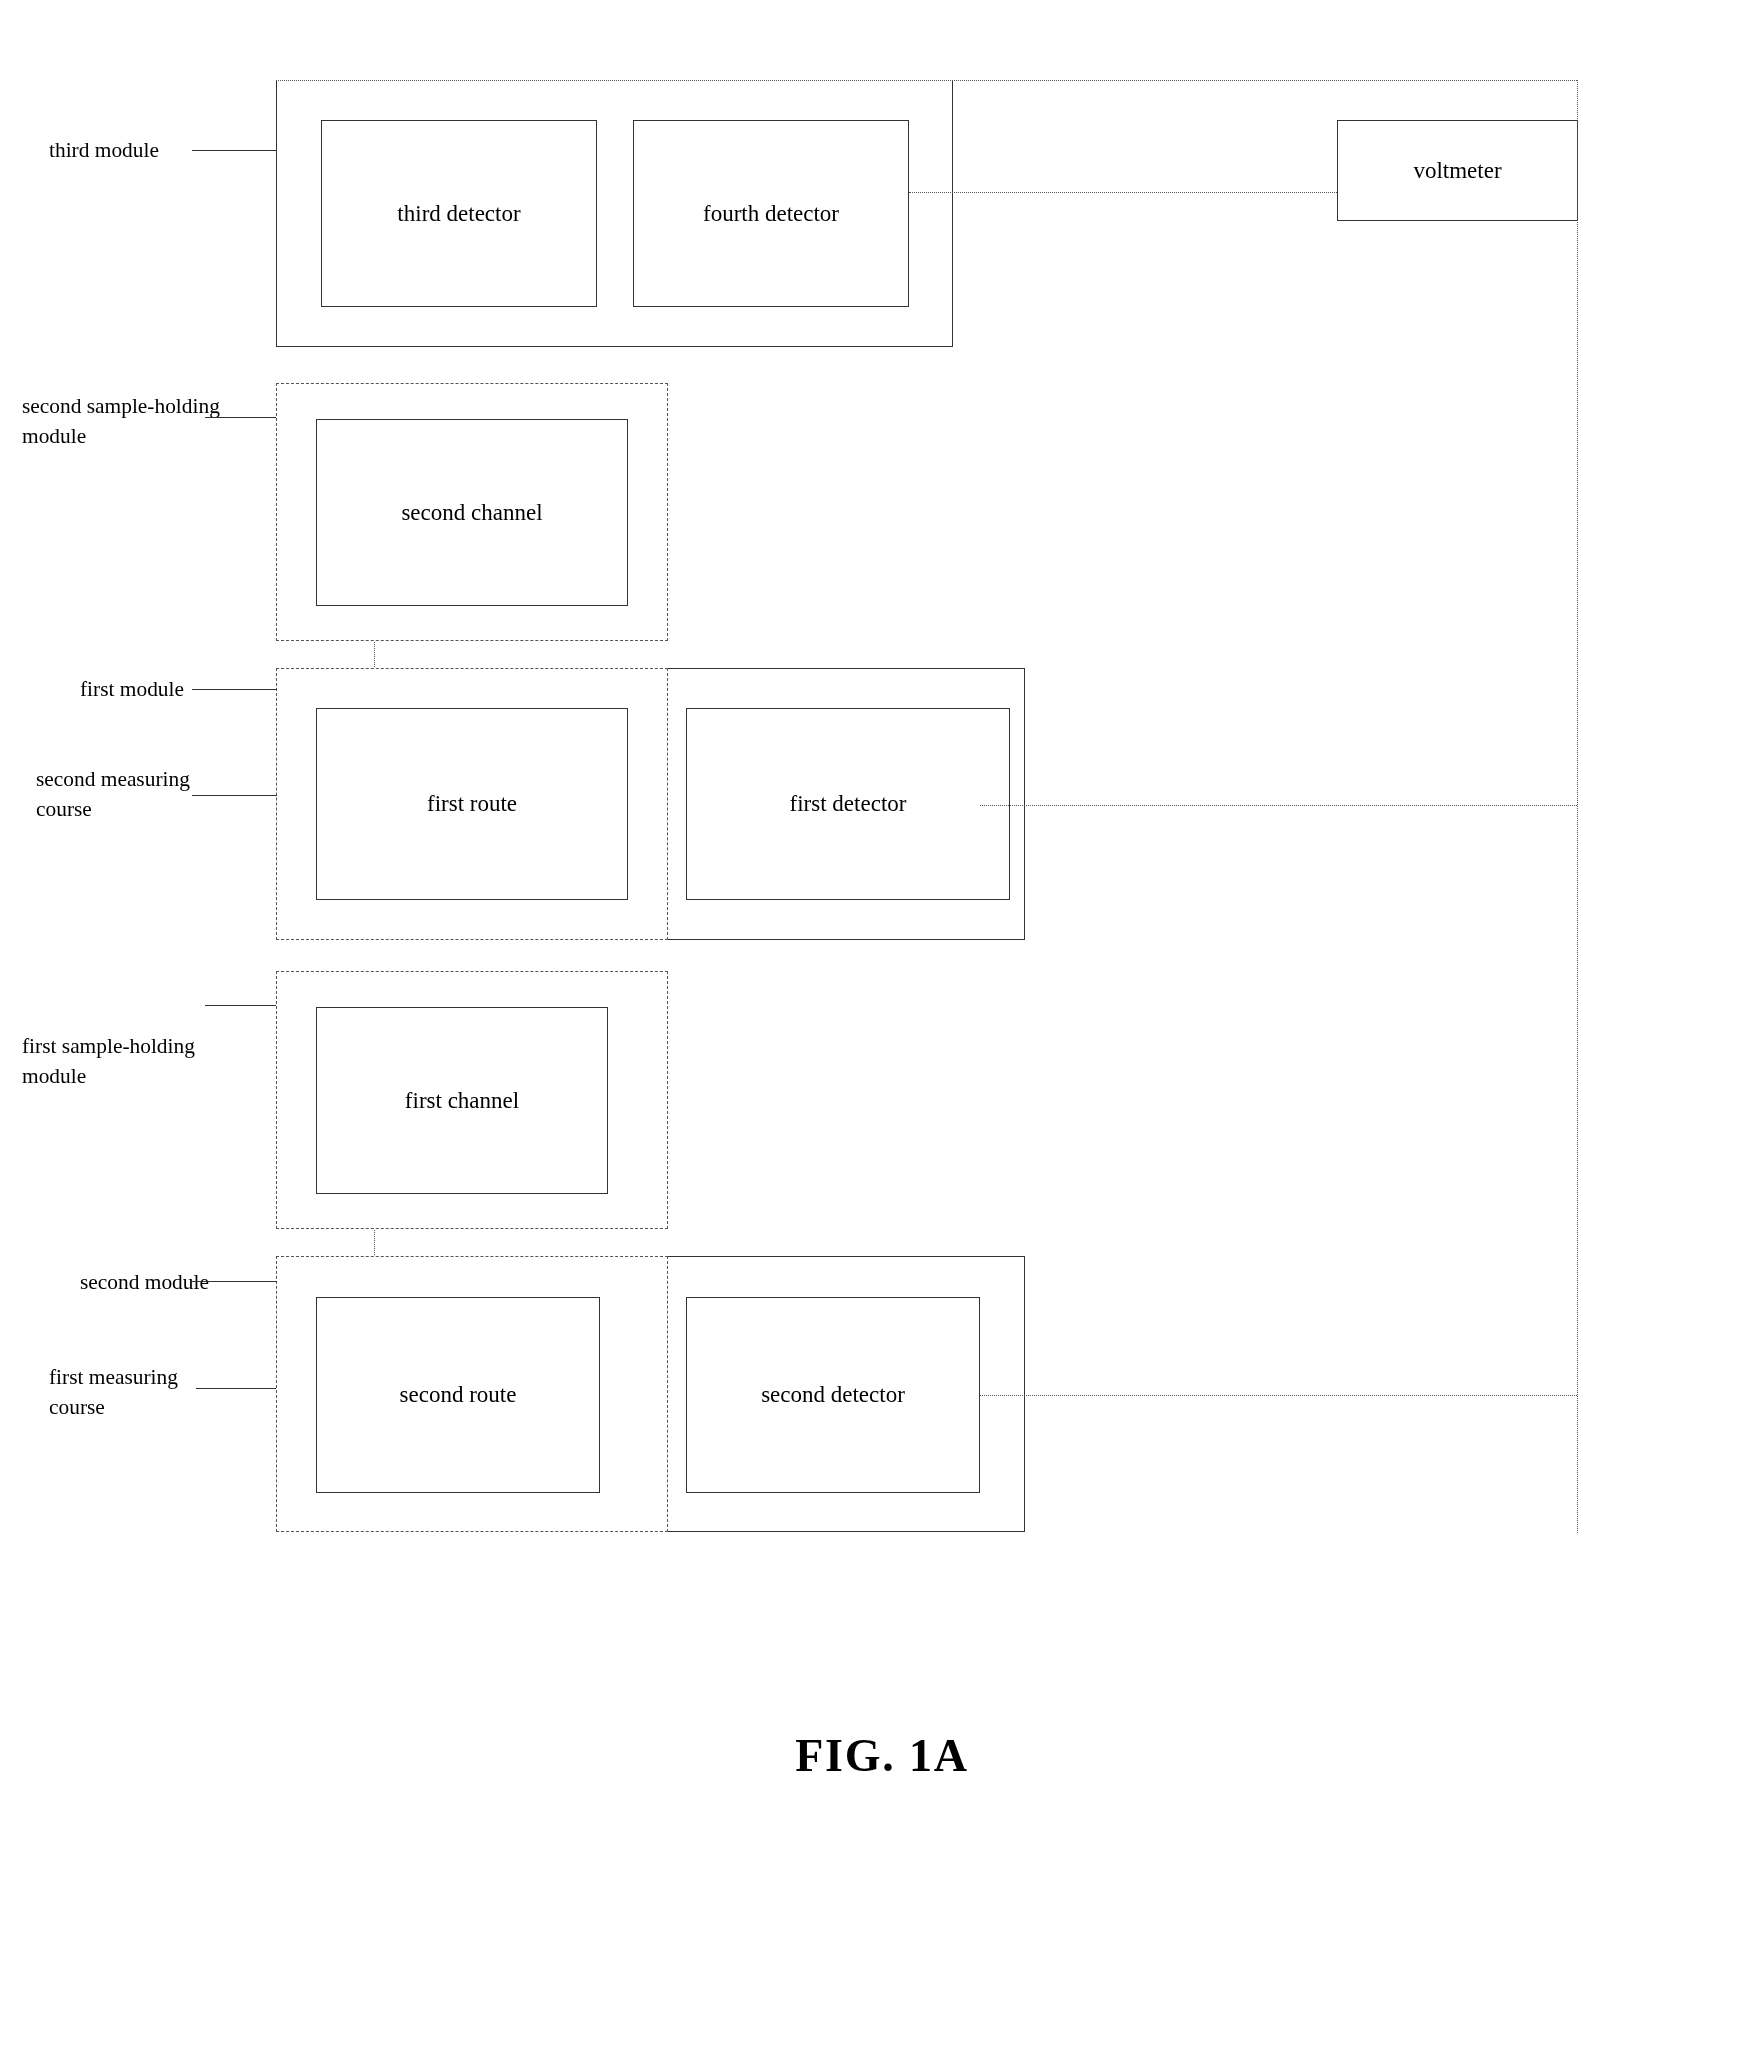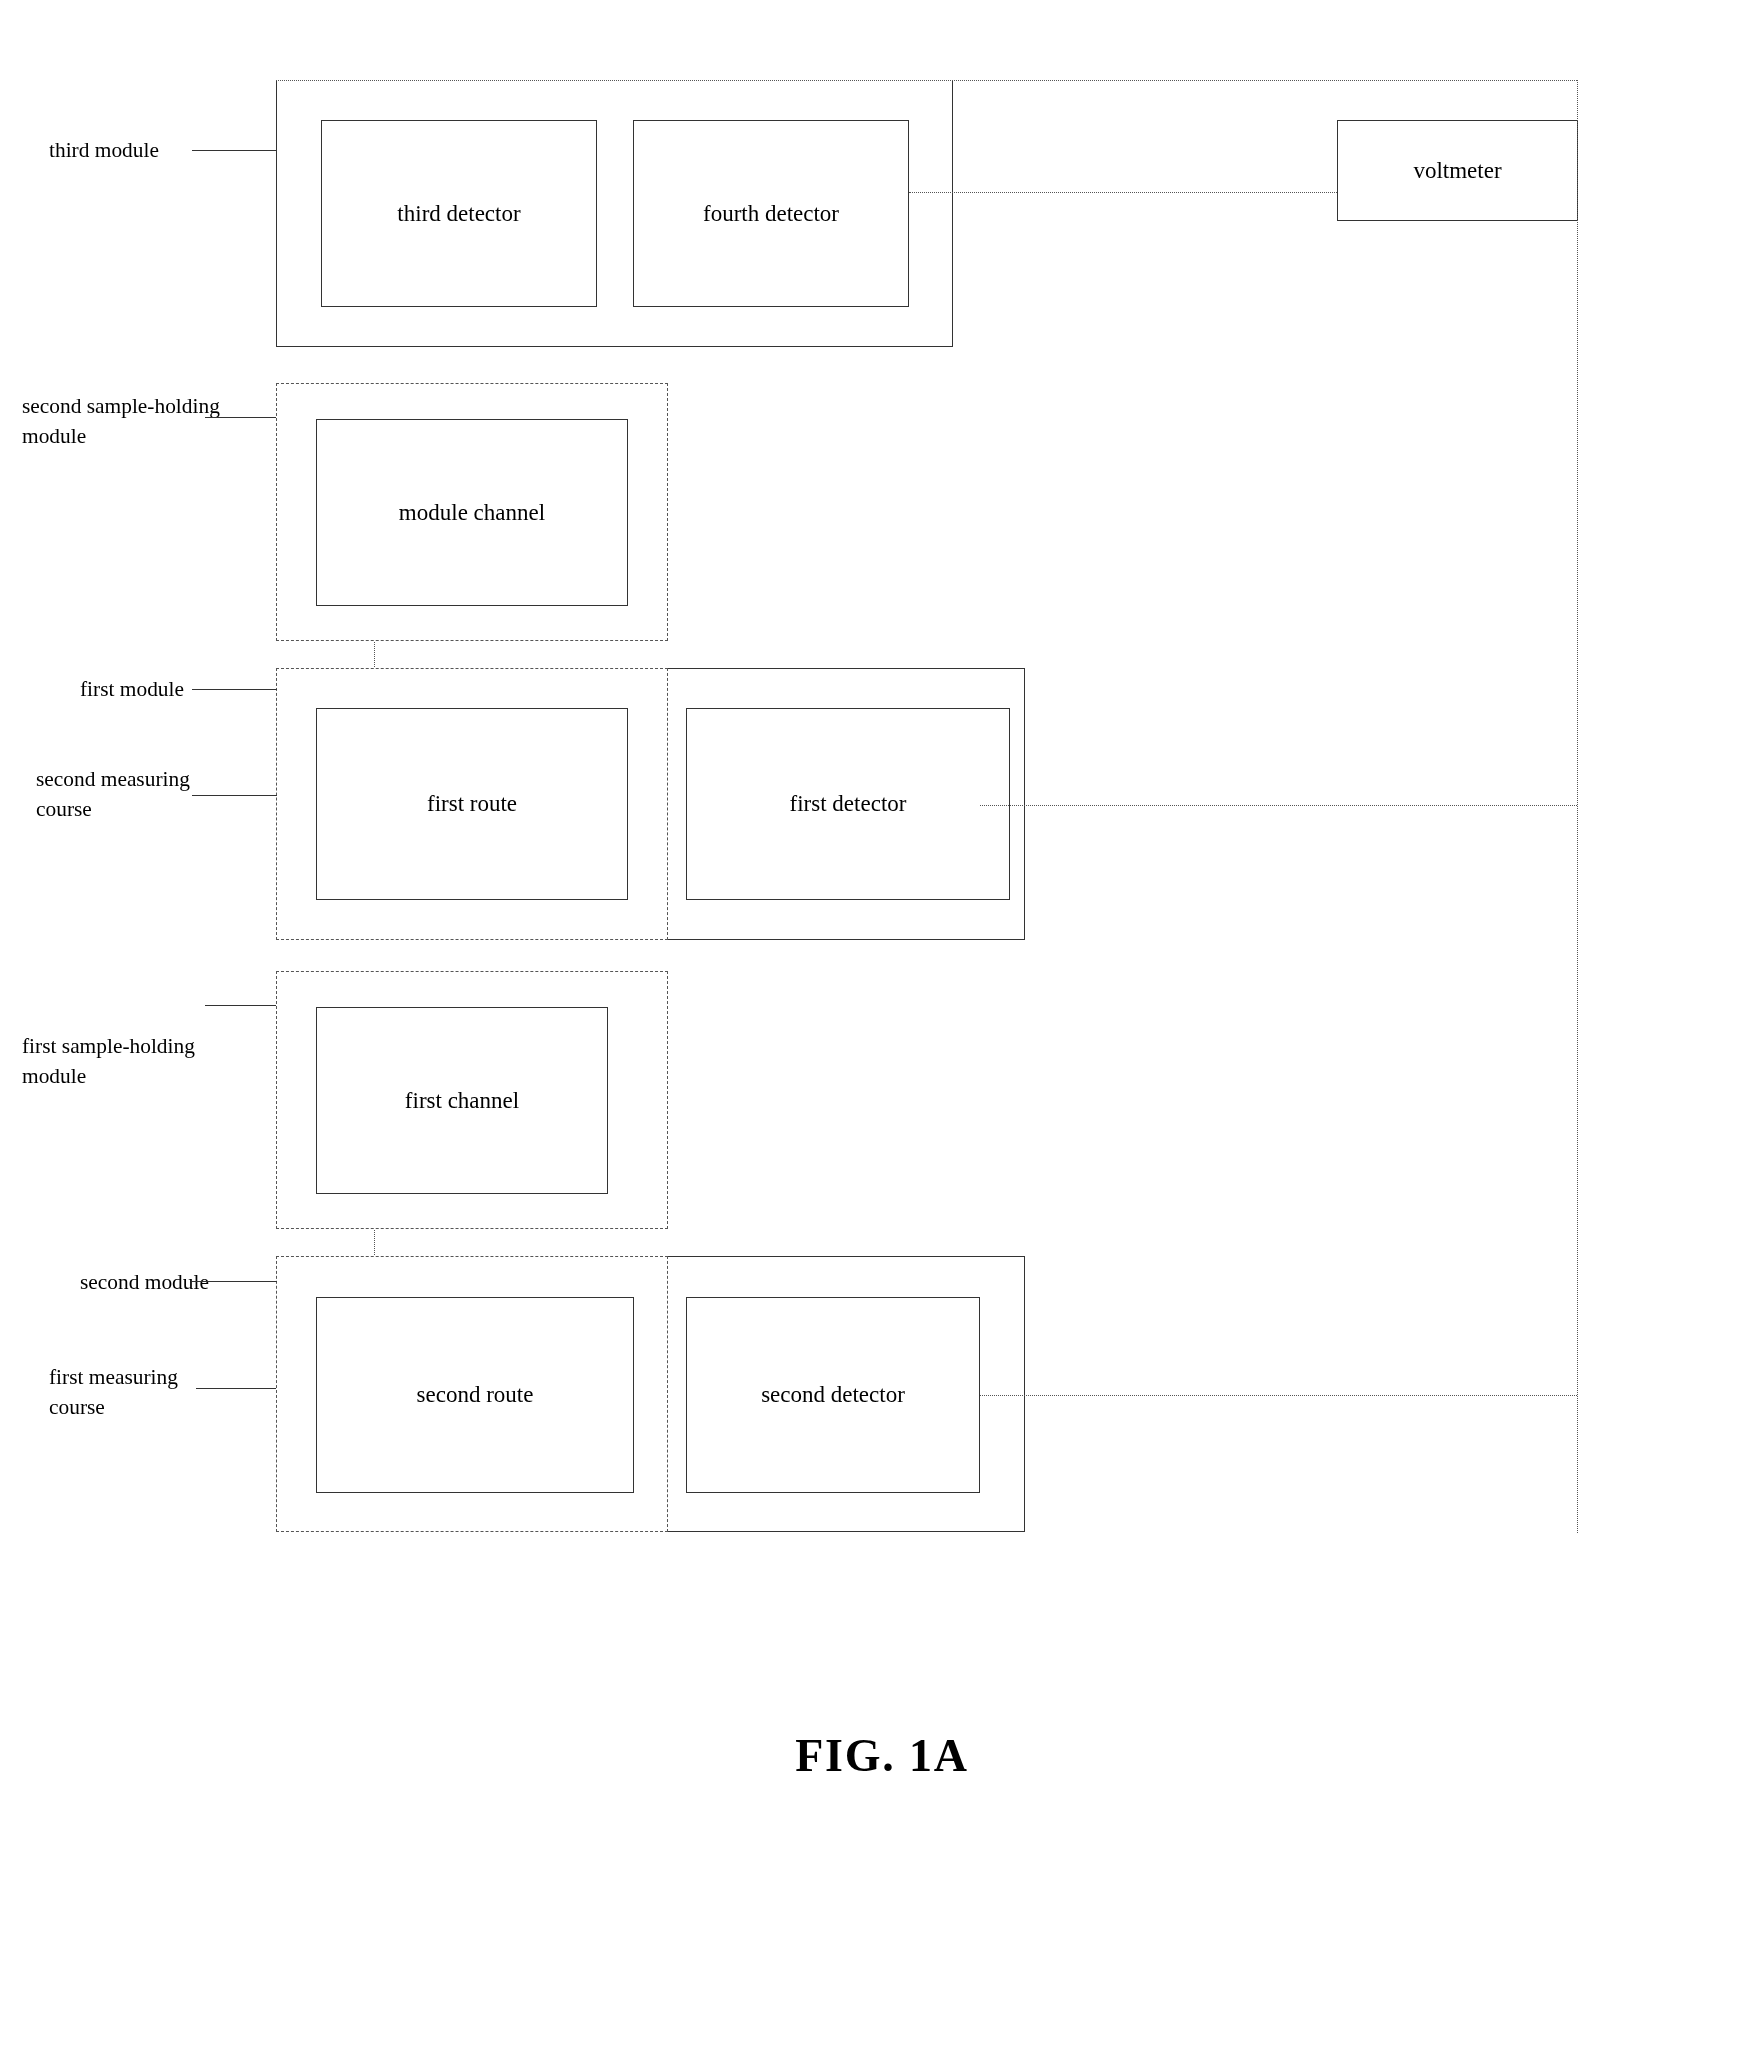--- a/index.html
+++ b/index.html
@@ -85,21 +85,21 @@
   <div class="dotted-line" style="left:909px; top:192px; width:428px;"></div>
 
   <div class="label" style="left:49px; top:138px;">third module</div>
 
   <div style="position:absolute; left:192px; top:150px; width:85px; border-top:0.9px solid #333;"></div>
 
   <div class="box-dashed" style="left:276px; top:383px; width:392px; height:258px;">
   </div>
 
   <div class="box" style="left:316px; top:419px; width:312px; height:187px; font-size:23px;">
-    <span>module channel</span>
+    <span>second channel</span>
   </div>
 
   <div class="label" style="left:22px; top:392px; line-height:1.4;">
     <span style="white-space:pre-line; display:block;">second sample-holding
 module</span>
   </div>
   <div style="position:absolute; left:205px; top:417px; width:71px; border-top:0.9px solid #333;"></div>
 
   <div class="dotted-line-v" style="left:374px; top:642px; height:125px;"></div>
 
@@ -142,21 +142,21 @@
   <div style="position:absolute; left:205px; top:1005px; width:71px; border-top:0.9px solid #333;"></div>
 
   <div class="dotted-line-v" style="left:374px; top:1230px; height:125px;"></div>
 
   <div class="box" style="left:276px; top:1256px; width:749px; height:276px; border:1.8px solid #333;">
   </div>
 
   <div class="box-dashed" style="left:276px; top:1256px; width:392px; height:276px;">
   </div>
 
-  <div class="box" style="left:316px; top:1297px; width:318px; height:196px; font-size:23px;">
+  <div class="box" style="left:316px; top:1297px; width:284px; height:196px; font-size:23px;">
     <span>second route</span>
   </div>
 
   <div class="box" style="left:686px; top:1297px; width:294px; height:196px; font-size:23px;">
     <span>second detector</span>
   </div>
 
   <div class="dotted-line" style="left:980px; top:1395px; width:597px;"></div>
 
   <div class="label" style="left:80px; top:1270px;">second module</div>

